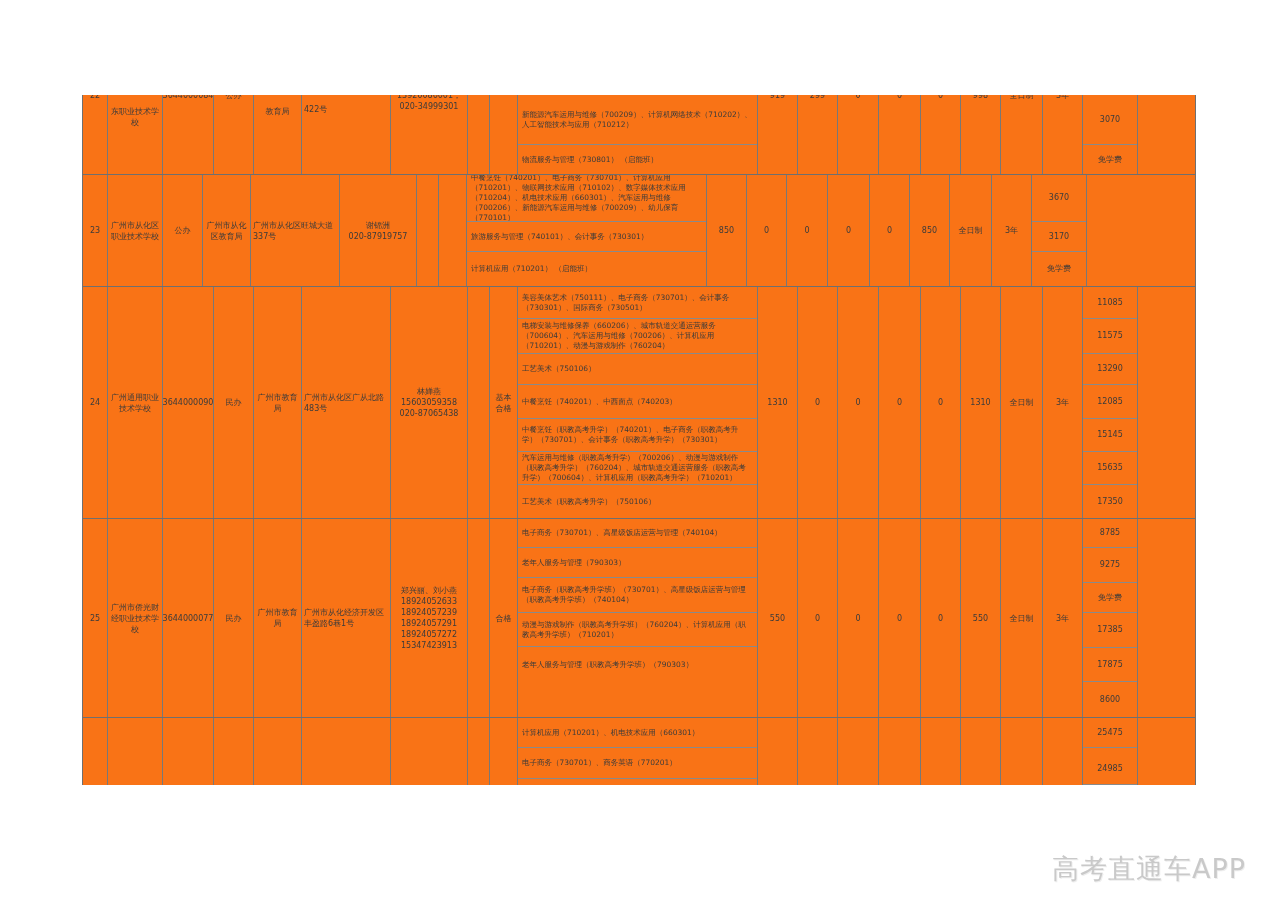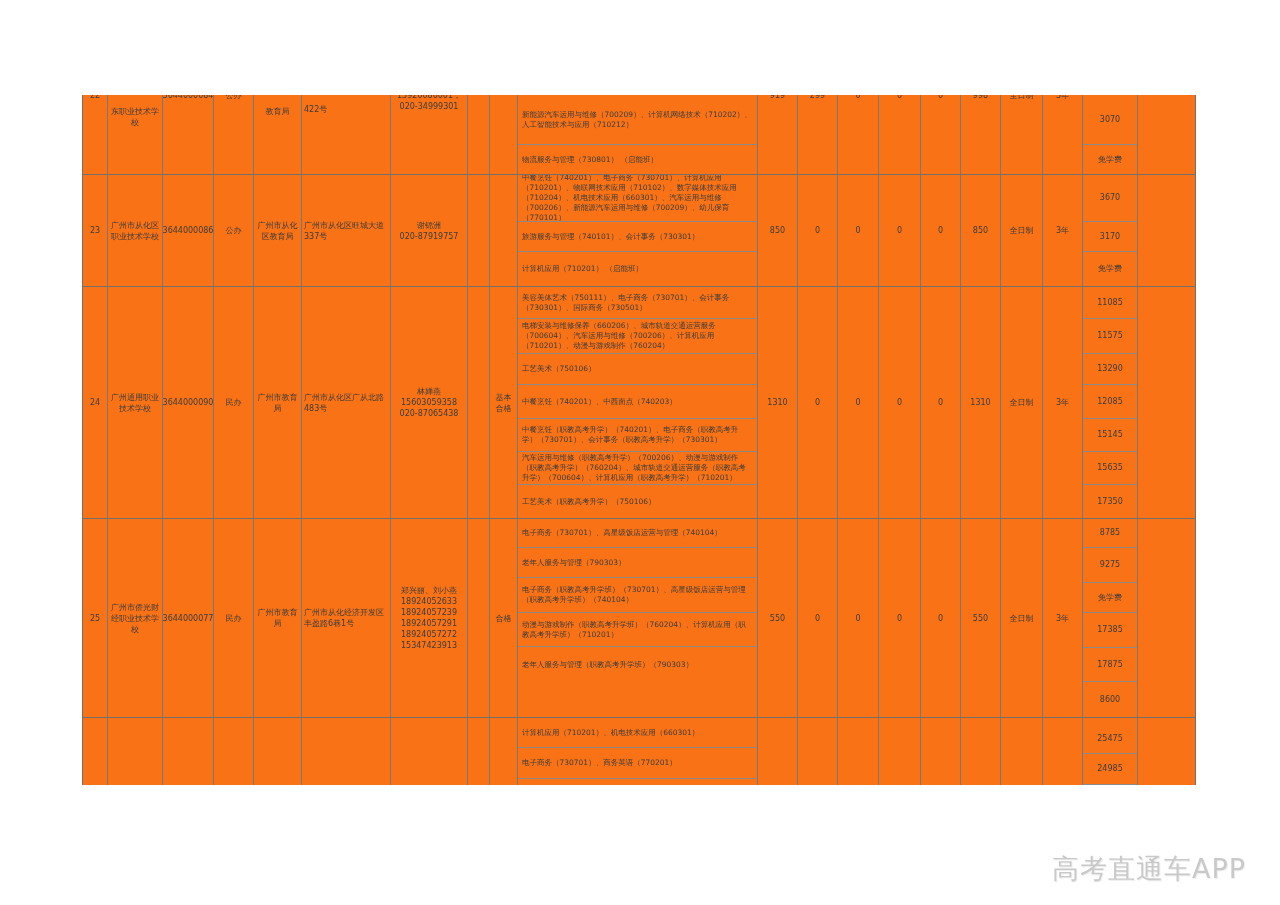--- a/index.html
+++ b/index.html
@@ -18,21 +18,21 @@
   .c{
     border-right:1px solid #787878;box-sizing:border-box;flex:0 0 auto;
     display:flex;flex-direction:column;align-items:center;justify-content:center;
     text-align:center;font-size:8px;line-height:11px;overflow:hidden;
   }
   .no{width:25px}.name{width:55px}.code{width:51px}.typ{width:40px}.dept{width:48px}
   .addr{width:89px;align-items:flex-start;text-align:left;padding:0 2px;}
   .cont{width:77px}.gap{width:22px}.status{width:28px;padding:0 2px;}
   .majors{width:240px;justify-content:flex-start;align-items:stretch;text-align:left;}
   .n1,.n2,.n5,.n6,.years{width:40px}.n3{width:41px}.n4,.mode{width:42px}
-  .fee{width:55px;justify-content:flex-end;align-items:stretch;}
+  .fee{width:55px;justify-content:space-between;align-items:stretch;}
   .remark{width:58px;border-right:none;}
   .sub{
     box-sizing:border-box;border-bottom:1px solid #8a8a8a;width:100%;
     display:flex;align-items:center;padding:1px 4px;
     font-size:7.5px;line-height:10px;text-align:left;overflow:hidden;
   }
   .sub.last{border-bottom:none;}
   .fee .sub{justify-content:center;text-align:center;font-size:8px;padding:1px 2px;}
   
   .top{justify-content:flex-start;}
@@ -108,21 +108,20 @@
     <div class="c fee">
       <div class="sub" style="height:50px">3070</div>
       <div class="sub last" style="height:29px">免学费</div>
     </div>
     <div class="c remark"></div>
   </div>
 
   <div class="trow" style="height:112px">
     <div class="c no">23</div>
     <div class="c name">广州市从化区职业技术学校</div>
-    <div class="c code">3644000086</div>
     <div class="c typ">公办</div>
     <div class="c dept">广州市从化区教育局</div>
     <div class="c addr">
         <span>广州市从化区旺城大道337号</span>
       </div>
     <div class="c cont">
       <div>谢锦洲</div>
       <div>020-87919757</div>
     </div>
     <div class="c gap"></div>

